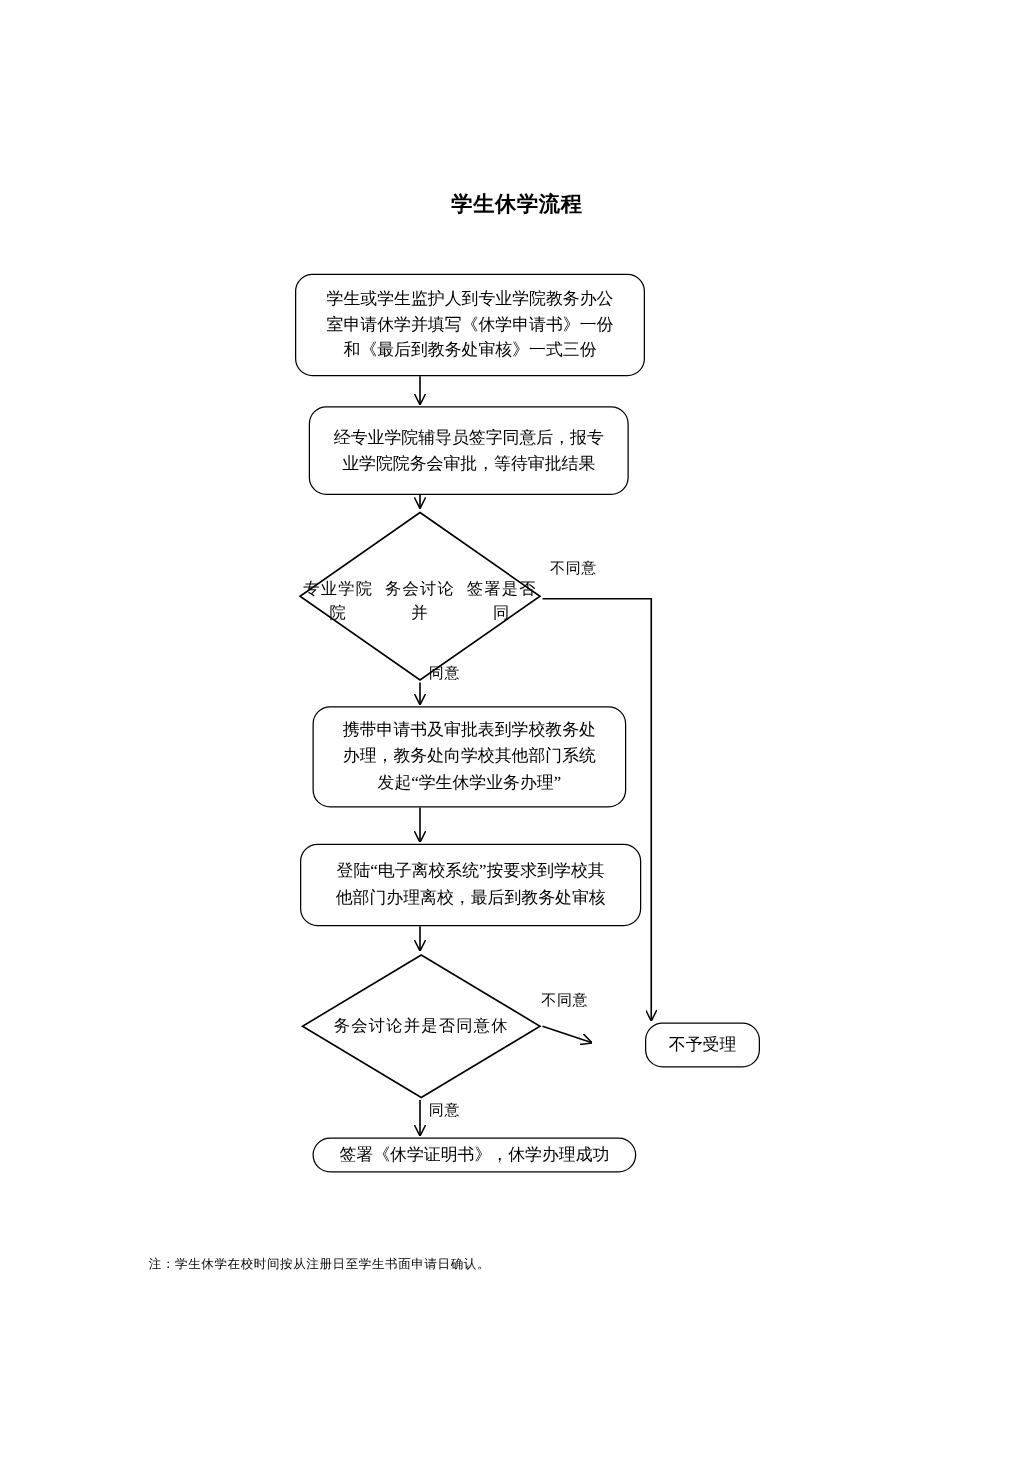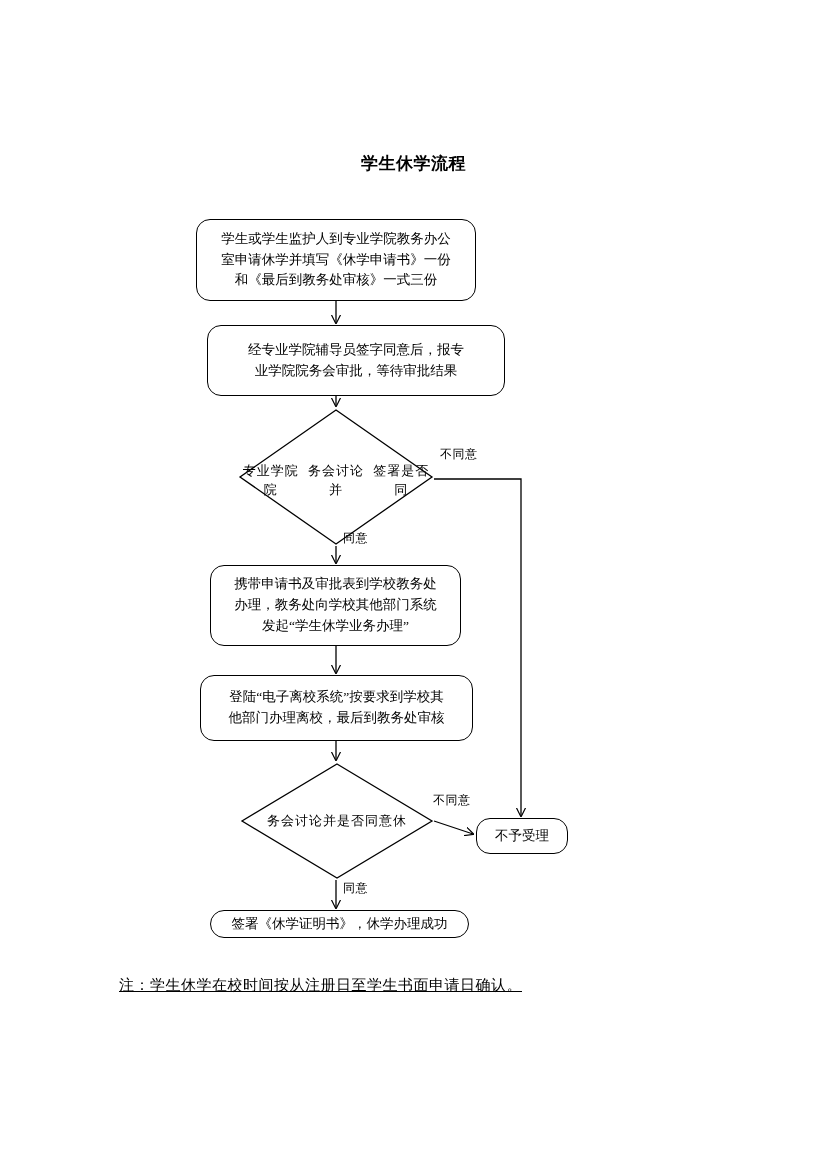--- a/index.html
+++ b/index.html
@@ -42,28 +42,29 @@
     display: flex;
     align-items: center;
     justify-content: center;
     text-align: center;
     line-height: 1.55;
     font-size: 13.5px;
     padding: 4px 10px;
   }
   .node.rounded {
     border-radius: 14px;
+    margin-left: 40px;
   }
   .node-text {
     display: block;
     width: 100%;
   }
 
   .n1 { left: 196px; top: 219px; width: 280px; height: 82px; }
-  .n2 { left: 207px; top: 325px; width: 298px; height: 71px; }
+  .n2 { left: 207px; top: 325px; width: 256px; height: 71px; }
   .n3 { left: 210px; top: 565px; width: 251px; height: 81px; }
   .n4 { left: 200px; top: 675px; width: 273px; height: 66px; }
   .n5 { left: 210px; top: 910px; width: 259px; height: 28px; }
   .n-reject { left: 476px; top: 818px; width: 92px; height: 36px; font-size: 13.5px; }
 
   
   .diamond {
     position: absolute;
   }
   .diamond svg {
@@ -118,24 +119,23 @@
   }
   .lbl-no1   { left: 440px; top: 446px; }
   .lbl-yes1  { left: 343px; top: 530px; }
   .lbl-no2   { left: 433px; top: 792px; }
   .lbl-yes2  { left: 343px; top: 880px; }
 
   
   .footnote {
     position: absolute;
     left: 119px;
-    top: 976px;
-    font-size: 15px;
+    top: 1004px;
+    font-size: 10px;
     letter-spacing: 0.5px;
-    text-decoration: underline;
   }
 </style>
 </head>
 <body>
 
 <div class="page">
 
   <div class="doc-title">学生休学流程</div>
 
   <svg class="conn" viewBox="0 0 827 1169" width="827" height="1169">

